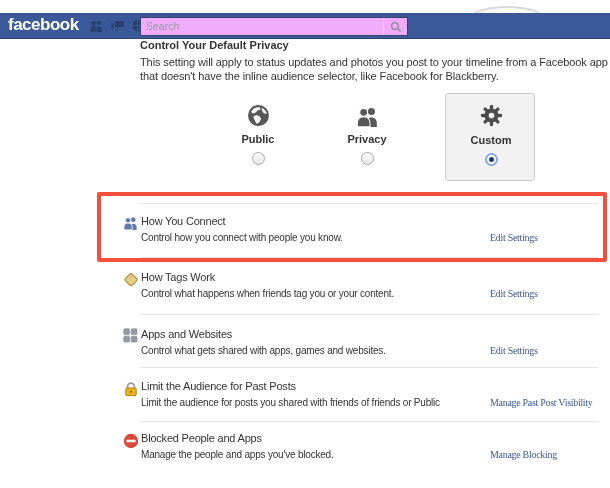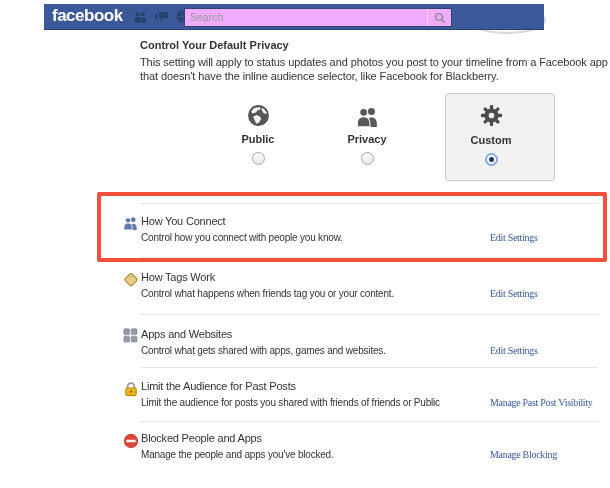--- a/index.html
+++ b/index.html
@@ -3,23 +3,23 @@
 <meta charset="utf-8">
 <style>
   * { margin:0; padding:0; box-sizing:border-box; }
   html,body { width:610px; height:488px; }
   body {
     position:relative; overflow:hidden; background:#fff;
     font-family:"Liberation Sans", sans-serif; color:#333;
   }
   
   .navbar {
-    position:absolute; left:0; top:4px; width:500px; height:26px;
+    position:absolute; left:0; top:13px; width:610px; height:26px;
     background:#3b5998; border-bottom:1px solid #2d4373; z-index:5;
-    display:flex; align-items:center;margin-left:44px;
+    display:flex; align-items:center;
   }
   .logo {
     color:#fff; font-weight:bold; font-size:17px; letter-spacing:-0.5px;
     margin-left:8px; margin-top:-2px;
   }
   .nav-icons { display:flex; gap:6px; margin-left:10px; align-items:center; }
   .nav-icon { width:15px; height:14px; display:inline-flex; align-items:center; justify-content:center; }
   .searchbox {
     position:absolute; left:140px; top:4px; width:268px; height:19px;
     background:#f0abfc; border:1px solid #32456f; display:flex; align-items:flex-start;
@@ -41,21 +41,21 @@
   .page-title { position:absolute; left:140px; top:39px; font-size:11px; font-weight:bold; color:#333; }
   .page-desc  {
     position:absolute; left:140px; top:55px; width:480px;
     font-size:11px; line-height:14px; color:#333; letter-spacing:-0.1px;
   }
   
   .option { position:absolute; width:70px; text-align:center; }
   .opt-public  { left:223px; top:99px; }
   .opt-friends { left:332px; top:99px; }
   .custom-box {
-    position:absolute; left:445px; top:93px; width:110px; height:88px;
+    position:absolute; left:445px; top:93px; width:90px; height:88px;
     background:#f2f2f2; border:1px solid #ccc; border-radius:3px;
   }
   .opt-custom { left:10px; top:6px; position:absolute; }
   .opt-icon { height:28px; display:flex; align-items:flex-end; justify-content:center; }
   .opt-label { font-size:11px; font-weight:bold; color:#333; margin-top:6px; }
   .radio {
     width:13px; height:13px; border-radius:50%; margin:7px auto 0;
     border:1px solid #aaa; background:linear-gradient(#fefefe,#e6e6e6);
     cursor:pointer;
   }

